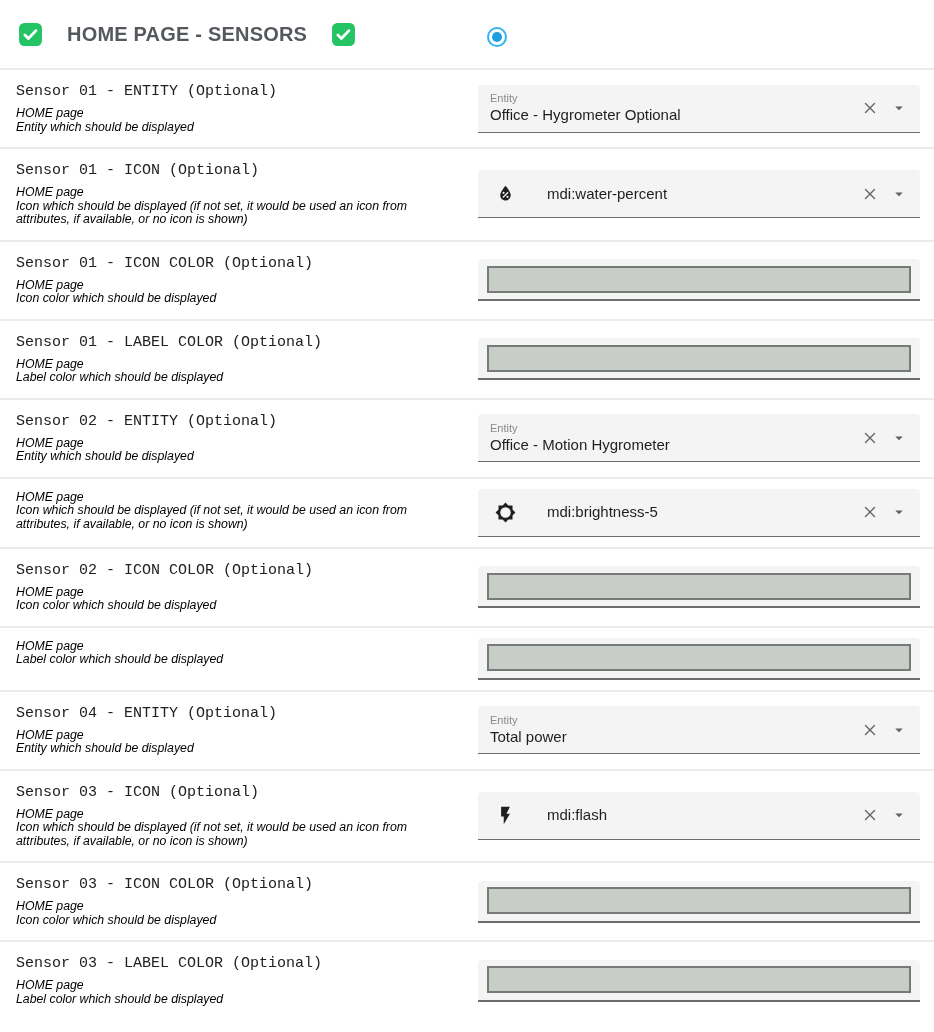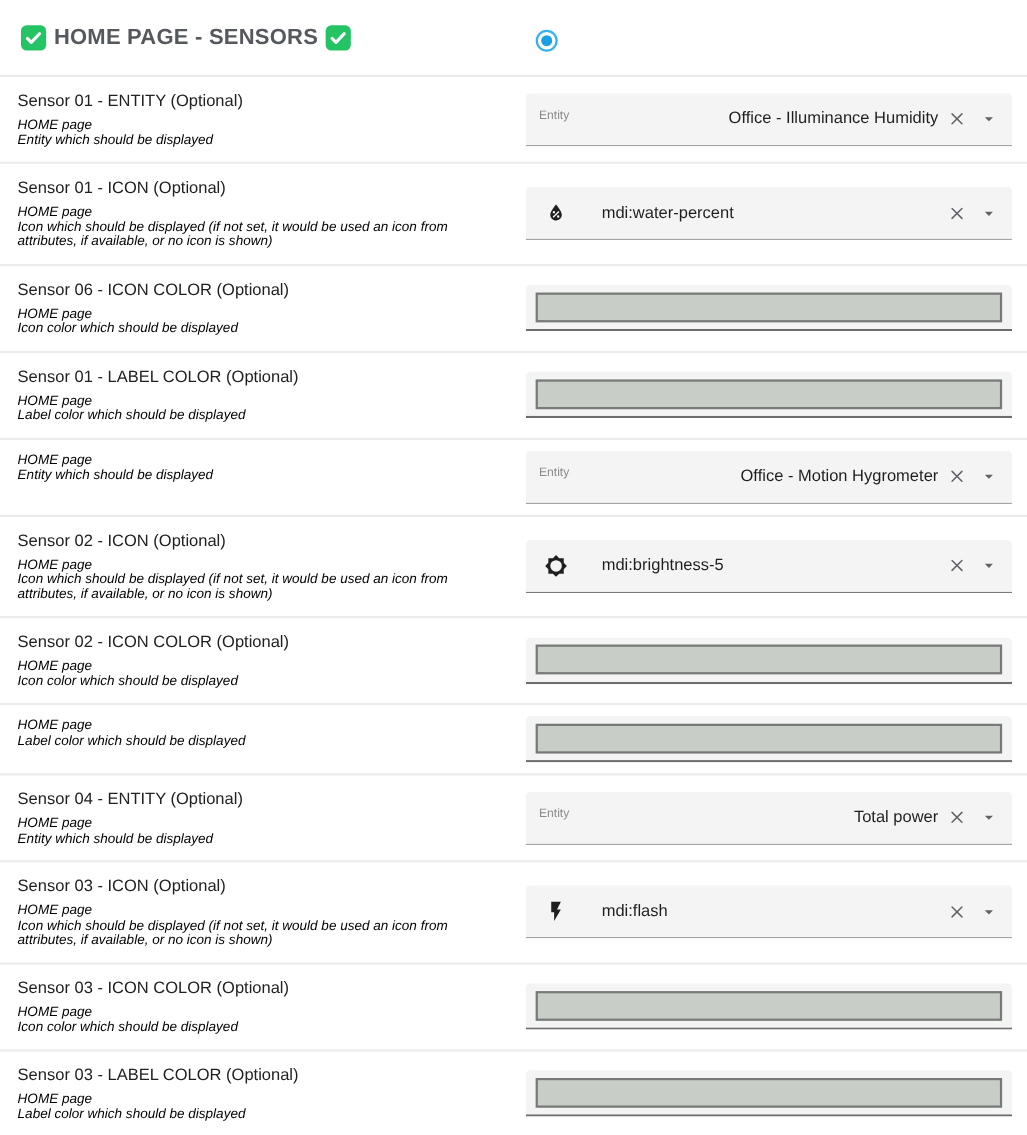--- a/index.html
+++ b/index.html
@@ -3,43 +3,43 @@
 <meta charset="utf-8">
 <style>
   * { margin:0; padding:0; box-sizing:border-box; }
   html,body { width:934px; height:1032px; overflow:hidden; background:#fff;
     font-family:"Liberation Sans", sans-serif; }
 
   
   .header { position:relative; height:68px; display:flex; align-items:center;
     padding-left:18px; }
   .check-badge { width:25px; height:25px; flex:0 0 auto; }
-  .page-title { font-size:20px; font-weight:700; color:#55595d; margin:0 6px;
+  .page-title { font-size:20px; font-weight:700; color:#55595d; margin:0 24px;
     letter-spacing:.2px; }
   .check-badge.right { margin-left:0; }
   .radio { position:absolute; left:487px; top:27px; width:20px; height:20px;
     border-radius:50%; border:2px solid #36b2ee; display:flex;
     align-items:center; justify-content:center; cursor:pointer; background:#fff; }
   .radio-dot { width:10px; height:10px; border-radius:50%; background:#1d9fe0; }
 
   
   .row { display:flex; border-top:2px solid #ebebeb; }
   .row-left { width:467px; padding:12px 22px 13px 16px; }
-  .row-title { font-size:15px; color:#212121; line-height:19px; margin-bottom:6px; }
+  .row-title { font-size:15px; color:#212121; line-height:19px; margin-bottom:6px;font-family:Liberation Mono, monospace; }
   .row-sub, .row-desc { font-size:12.3px; font-style:italic; color:#000000;
     line-height:13.5px; }
   .row-right { width:467px; display:flex; align-items:center;
     padding:10px 14px 10px 11px; }
 
   
   .field { flex:1; min-height:48px; background:#f4f4f4; border-radius:4px 4px 0 0;
     border-bottom:1px solid #6d6d6d; display:flex; align-items:center;
     padding:0 12px; cursor:pointer; }
-  .entity-stack { flex:1; display:flex; flex-direction:row;
-    justify-content:space-between; gap:2px; overflow:hidden; }
+  .entity-stack { flex:1; display:flex; flex-direction:column;
+    justify-content:flex-end; gap:2px; overflow:hidden; }
   .field-label { font-size:11px; color:#8a8a8a; line-height:12px; }
   .field-value { font-size:15px; color:#1f1f1f; line-height:18px;
     white-space:nowrap; }
   .icon-field .mdi { width:21px; height:21px; flex:0 0 auto; margin-left:5px; }
   .icon-field .field-value { margin-left:31px; flex:1; }
   .trailing { display:flex; align-items:center; gap:11px; margin-left:8px; }
   .clear-x, .caret { display:flex; align-items:center; cursor:pointer; }
 
   
   .color-field { flex:1; height:42px; background:#f4f4f4;
@@ -70,21 +70,21 @@
   <div class="row">
     <div class="row-left">
       <div class="row-title">Sensor 01 - ENTITY (Optional)</div>
       <div class="row-sub">HOME page</div>
       <div class="row-desc">Entity which should be displayed</div>
     </div>
     <div class="row-right">
   <div class="field entity-field">
     <div class="entity-stack">
       <div class="field-label">Entity</div>
-      <div class="field-value">Office - Illuminance Humidity</div>
+      <div class="field-value">Office - Hygrometer Optional</div>
     </div>
     <div class="trailing">
       <span class="clear-x">
         <svg width="18" height="18" viewBox="0 0 24 24">
                 <path d="M6 6 L18 18 M18 6 L6 18" stroke="#5f6368" stroke-width="1.8" stroke-linecap="round"></path>
               </svg>
       </span>
       <span class="caret">
         <svg width="18" height="18" viewBox="0 0 24 24">
                 <path d="M7 10 L12 15 L17 10 Z" fill="#5f6368"></path>
@@ -118,21 +118,21 @@
                 <path d="M7 10 L12 15 L17 10 Z" fill="#5f6368"></path>
               </svg>
       </span>
     </div>
   </div>
 </div>
   </div>
 
   <div class="row">
     <div class="row-left">
-      <div class="row-title">Sensor 06 - ICON COLOR (Optional)</div>
+      <div class="row-title">Sensor 01 - ICON COLOR (Optional)</div>
       <div class="row-sub">HOME page</div>
       <div class="row-desc">Icon color which should be displayed</div>
     </div>
     <div class="row-right">
   <div class="color-field">
     <div class="color-swatch"></div>
   </div>
 </div>
   </div>
 
@@ -144,20 +144,21 @@
     </div>
     <div class="row-right">
   <div class="color-field">
     <div class="color-swatch"></div>
   </div>
 </div>
   </div>
 
   <div class="row">
     <div class="row-left">
+      <div class="row-title">Sensor 02 - ENTITY (Optional)</div>
       <div class="row-sub">HOME page</div>
       <div class="row-desc">Entity which should be displayed</div>
     </div>
     <div class="row-right">
   <div class="field entity-field">
     <div class="entity-stack">
       <div class="field-label">Entity</div>
       <div class="field-value">Office - Motion Hygrometer</div>
     </div>
     <div class="trailing">
@@ -171,21 +172,20 @@
                 <path d="M7 10 L12 15 L17 10 Z" fill="#5f6368"></path>
               </svg>
       </span>
     </div>
   </div>
 </div>
   </div>
 
   <div class="row">
     <div class="row-left">
-      <div class="row-title">Sensor 02 - ICON (Optional)</div>
       <div class="row-sub">HOME page</div>
       <div class="row-desc">Icon which should be displayed (if not set, it would be used an icon from attributes, if available, or no icon is shown)</div>
     </div>
     <div class="row-right">
   <div class="field icon-field">
     <svg class="mdi" viewBox="0 0 24 24">
             <path fill="#1f1f1f" fill-rule="evenodd" d="M12,18A6,6 0 0,1 6,12A6,6 0 0,1 12,6A6,6 0 0,1 18,12A6,6 0 0,1 12,18M20,15.31L23.31,12L20,8.69V4H15.31L12,0.69L8.69,4H4V8.69L0.69,12L4,15.31V20H8.69L12,23.31L15.31,20H20V15.31Z"></path>
           </svg>
     <div class="field-value">mdi:brightness-5</div>
     <div class="trailing">

